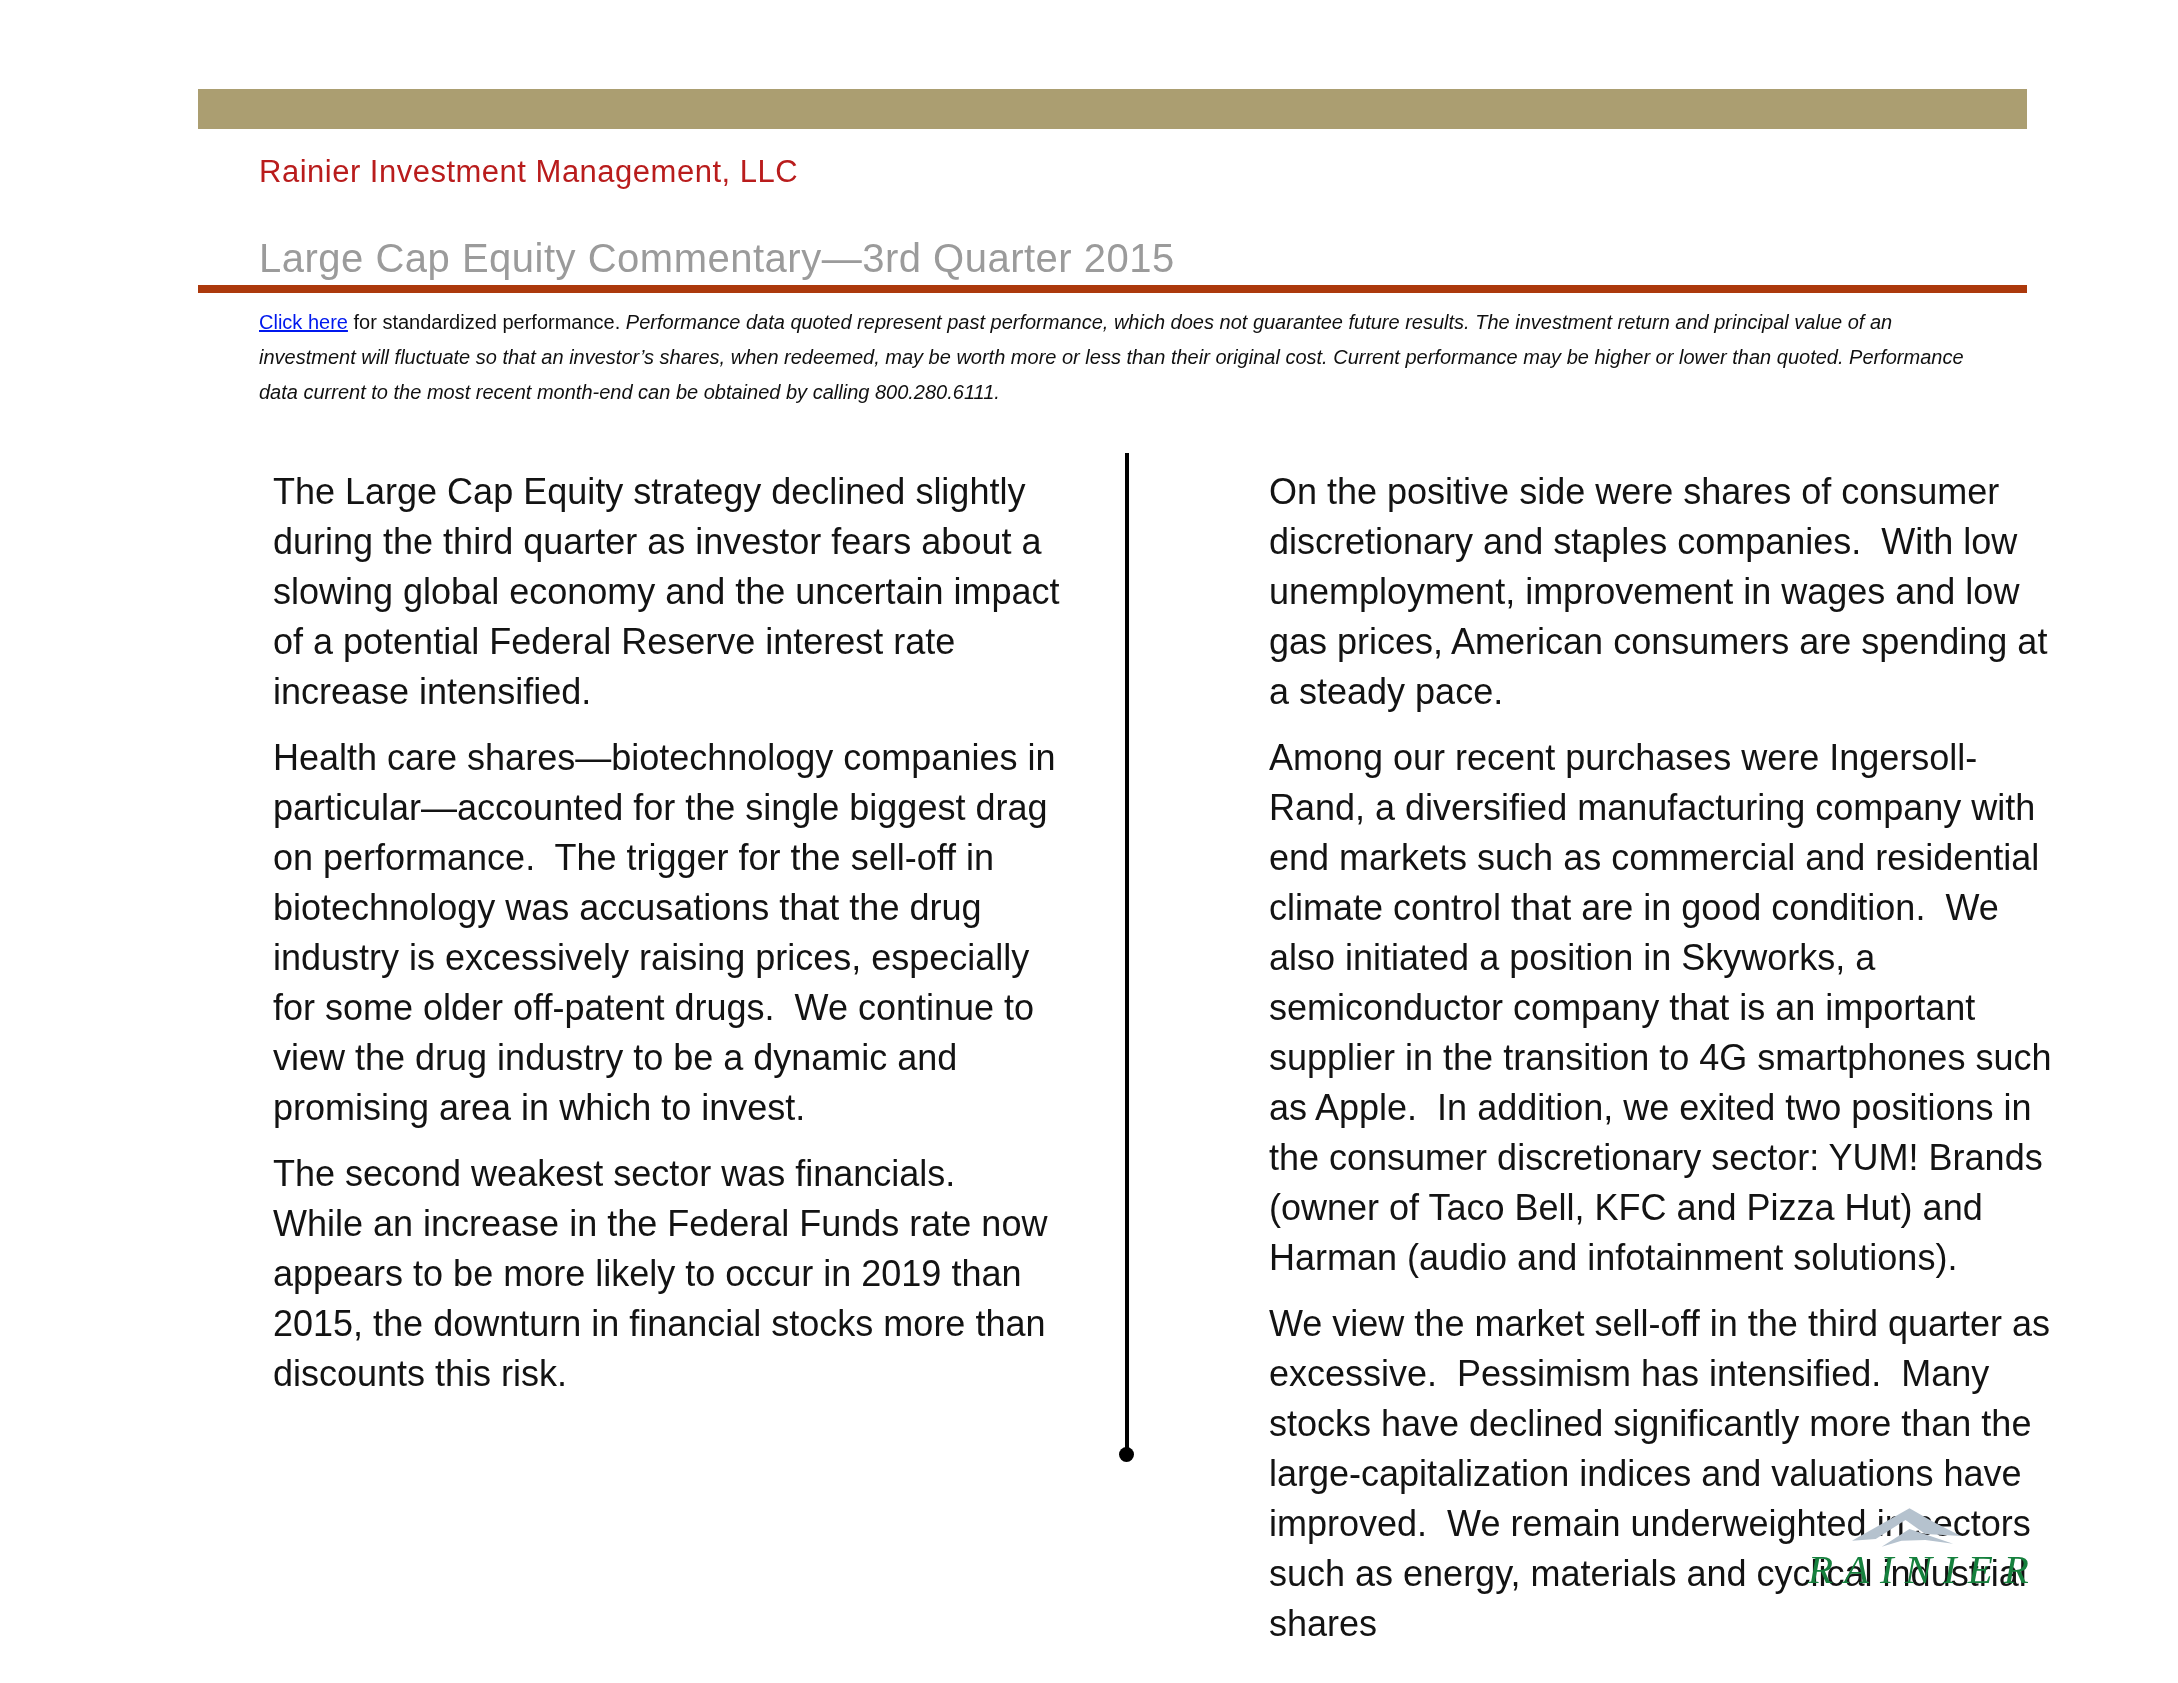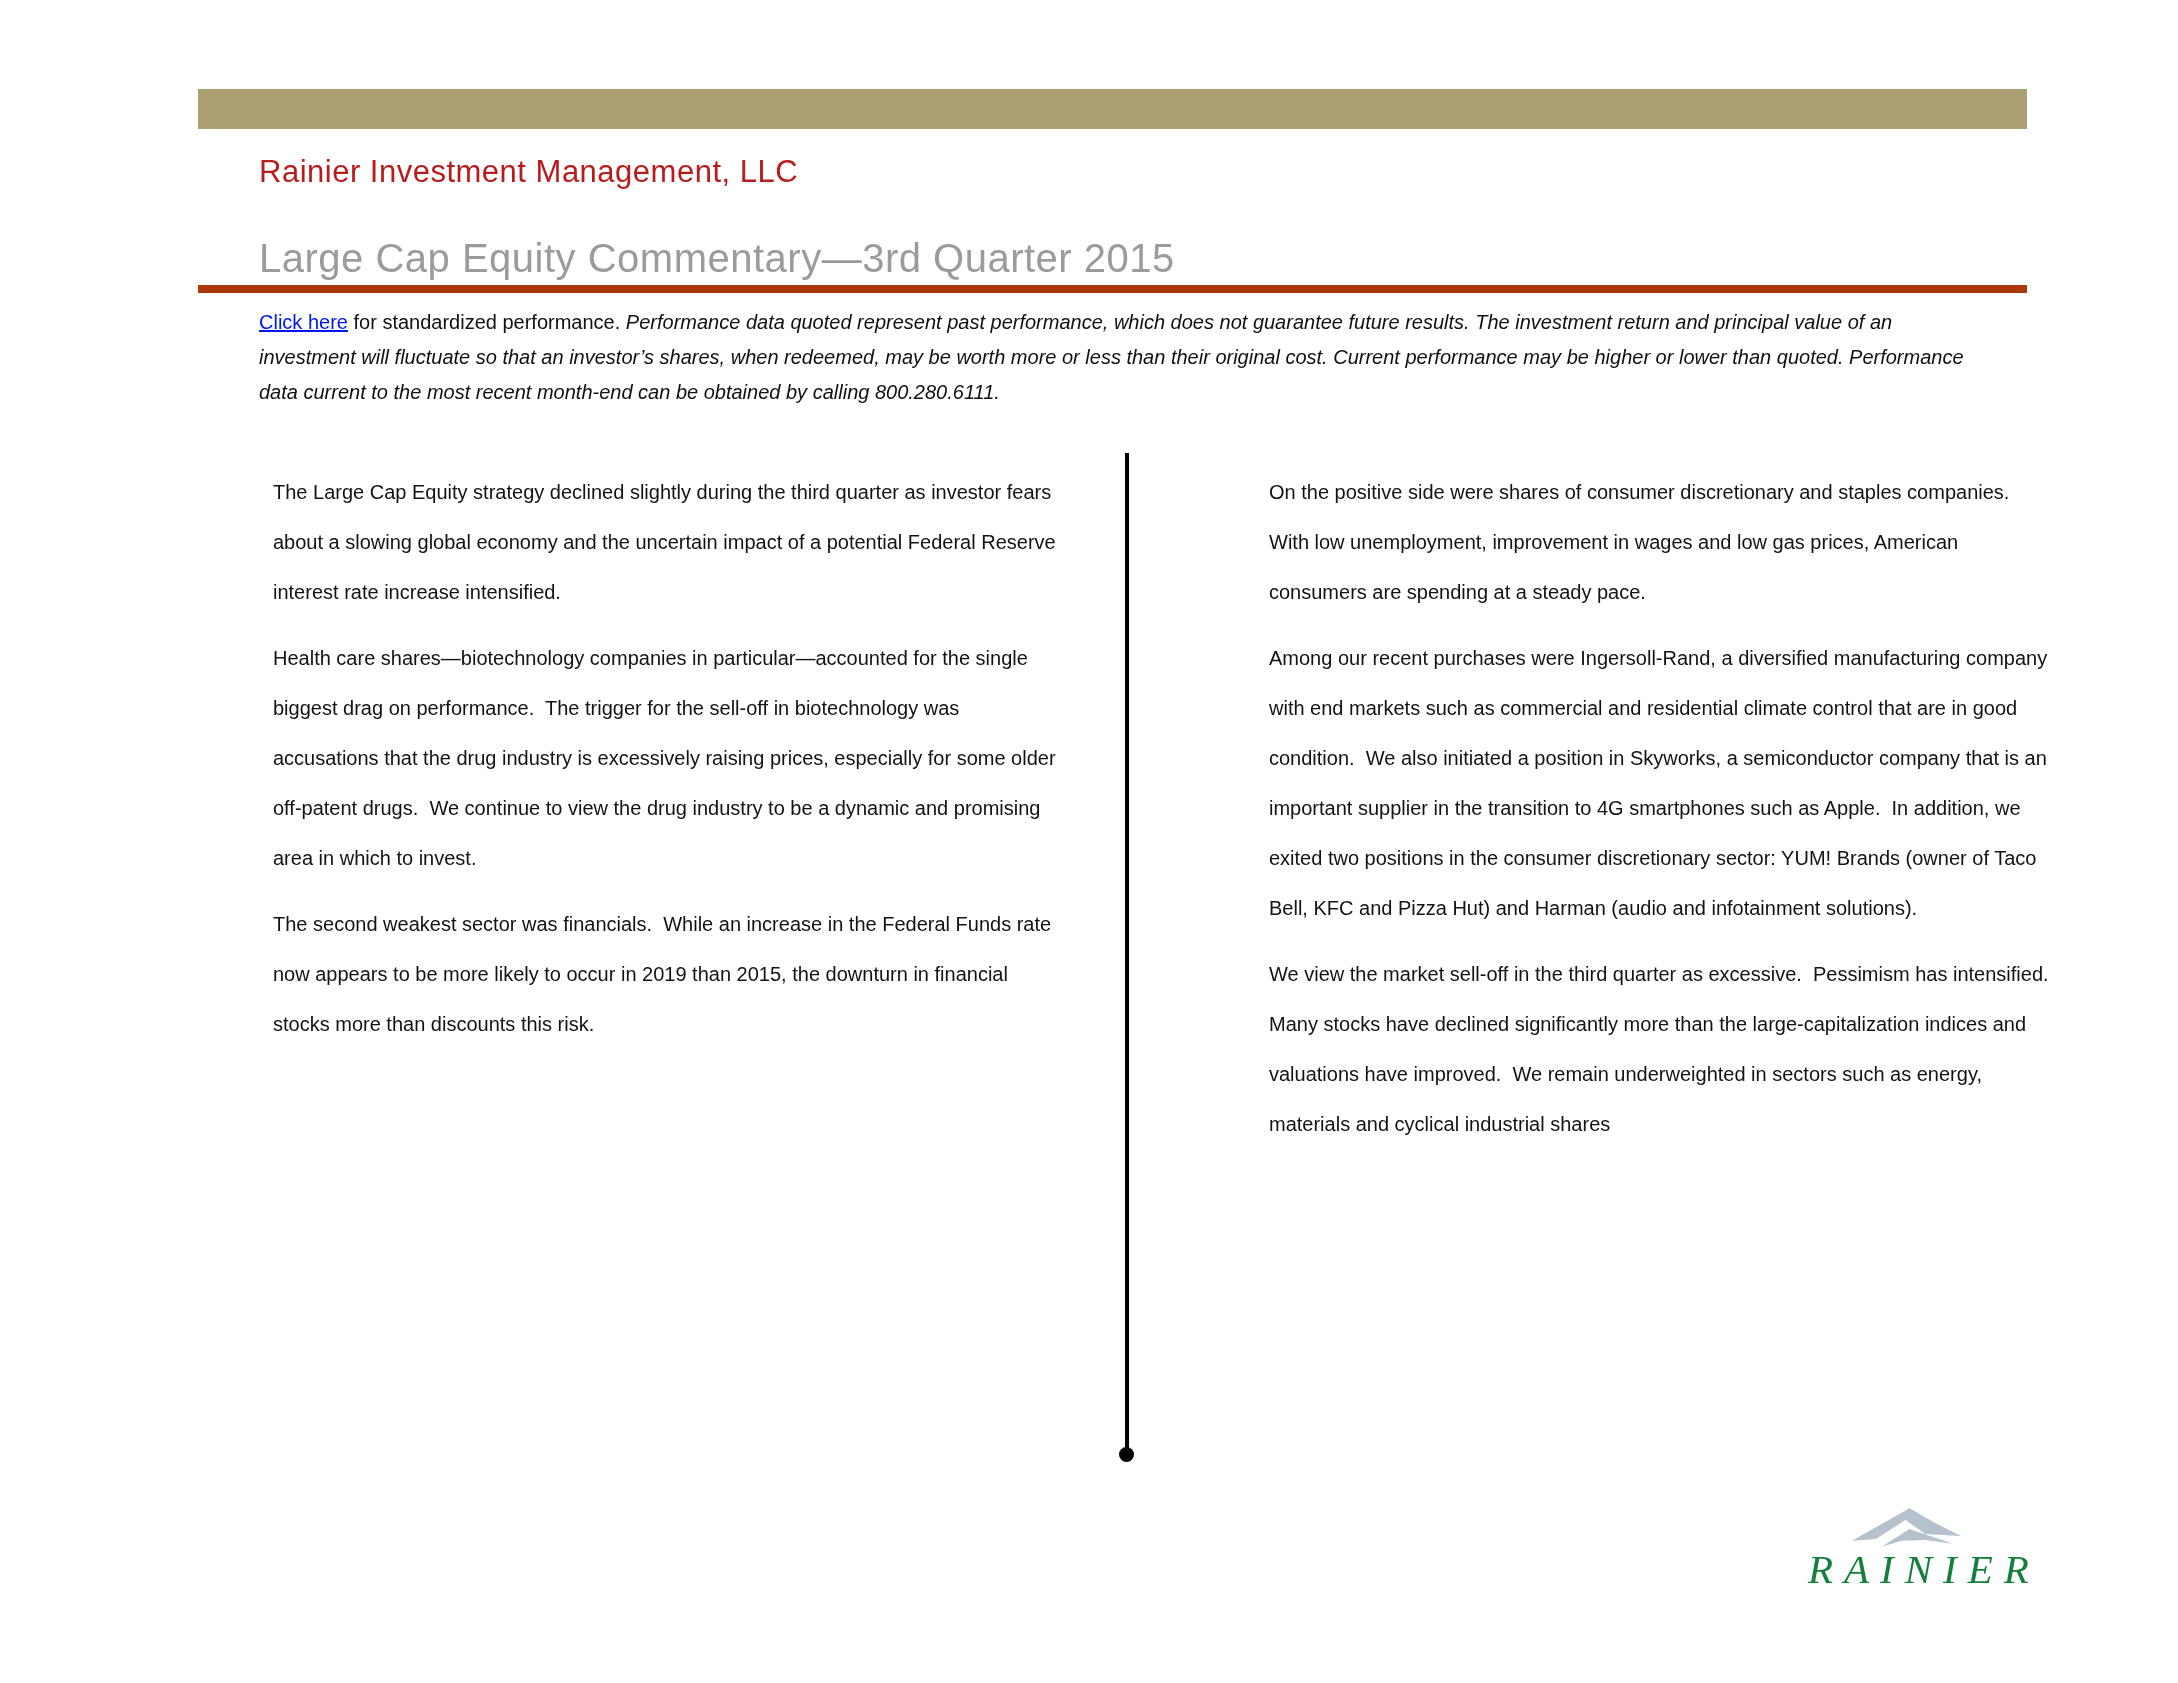--- a/index.html
+++ b/index.html
@@ -26,21 +26,21 @@
   .disclaimer {
     position:absolute; left:259px; top:305px; width:1728px; margin:0;
     font-size:20px; line-height:35px; color:#101010;
   }
   .disclaimer a { color:#0018ee; text-decoration:underline; cursor:pointer; }
   .disclaimer .ital { font-style:italic; }
   .col { position:absolute; top:467px; }
   .col-left  { left:273px; width:792px; }
   .col-right { left:1269px; width:784px; }
   .col p {
-    margin:0 0 16px 0; font-size:20px; line-height:50px; color:#131313;
+    margin:0 0 16px 0; font-size:36px; line-height:50px; color:#131313;
     white-space:pre-wrap;
   }
   .divider {
     position:absolute; left:1125px; top:453px; width:4px; height:996px;
     background:#000000;
   }
   .divider-dot {
     position:absolute; left:1119px; top:1447px; width:15px; height:15px;
     border-radius:50%; background:#000000;
   }

